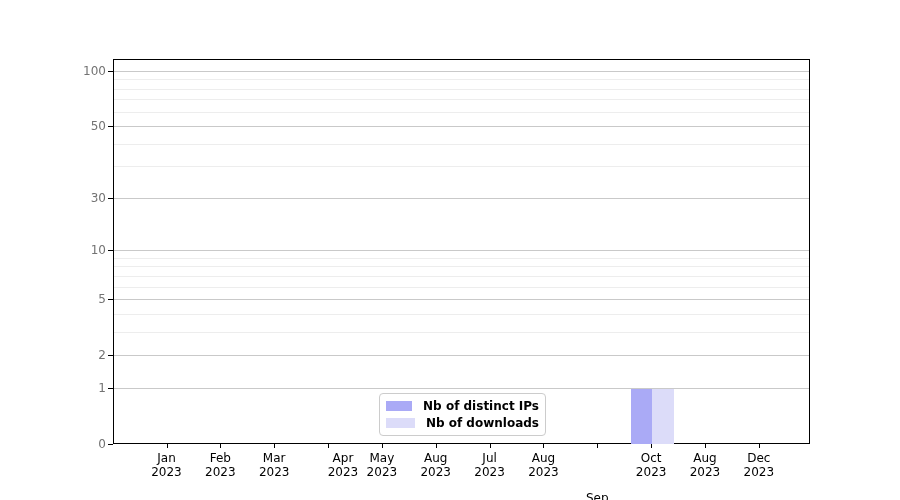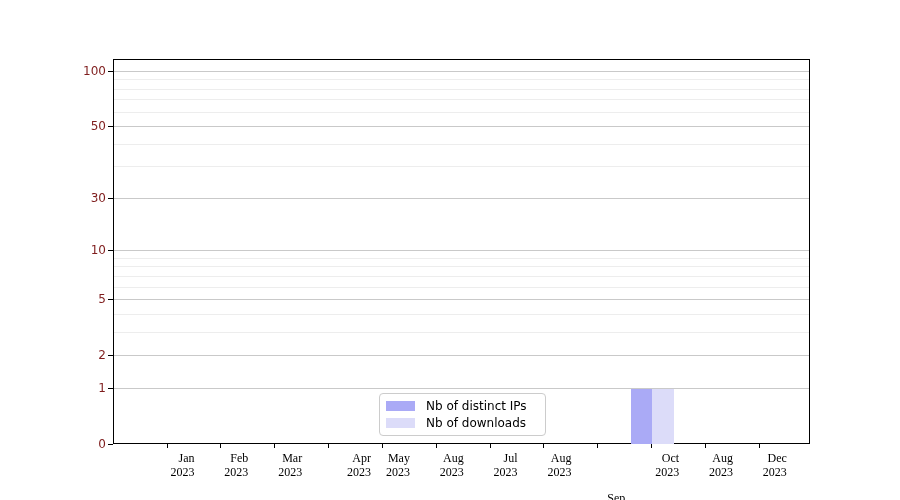--- a/index.html
+++ b/index.html
@@ -15,33 +15,33 @@
   .plot {
     position:absolute; left:113px; top:59px; width:697px; height:385px;
     border:1px solid #000; box-sizing:border-box; background:#ffffff;
   }
   .gridline { position:absolute; left:0; right:0; height:1px; }
   .gridline.major { background:#c9c9c9; }
   .gridline.minor { background:#ededed; }
   .bar { position:absolute; }
   .ytick-label {
     position:absolute; width:70px; left:36px; text-align:right;
-    font-size:12px; line-height:14px; color:#7f1d1d;
+    font-size:12px; line-height:14px; color:#737373;
   }
   .ytick-mark { position:absolute; left:108px; width:5px; height:1px; background:#000; }
   .xtick-mark { position:absolute; top:444px; width:1px; height:4px; background:#000; }
   .xtick-label {
-    position:absolute; top:451px; width:56px; text-align:right;
-    font-size:12px; line-height:14px; color:#000;font-family:Liberation Serif, serif;
+    position:absolute; top:451px; width:56px; text-align:center;
+    font-size:12px; line-height:14px; color:#000;
   }
   .legend {
     position:absolute; left:379px; top:393px; width:167px; height:43px;
     background:#ffffff; border:1px solid #cccccc; border-radius:4px;
     box-sizing:border-box; display:flex; flex-direction:column;
-    justify-content:center; gap:7px; padding:0 6px; z-index:5;
+    justify-content:center; gap:7px; padding:0 6px; z-index:5;font-weight:bold;
   }
   .legend-row { display:flex; align-items:center; gap:11px; height:10px; }
   .swatch { width:29px; height:10px; display:inline-block; }
   .legend-label { font-size:12px; line-height:12px; color:#000; white-space:nowrap; }
 </style>
 </head>
 <body>
 
 <div class="canvas">
 

